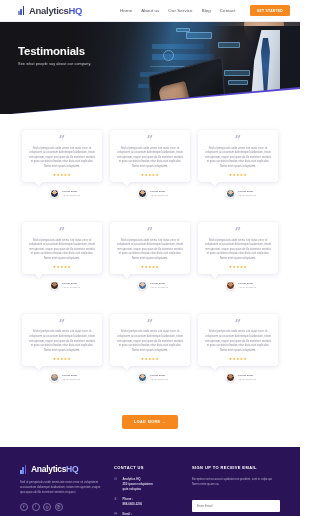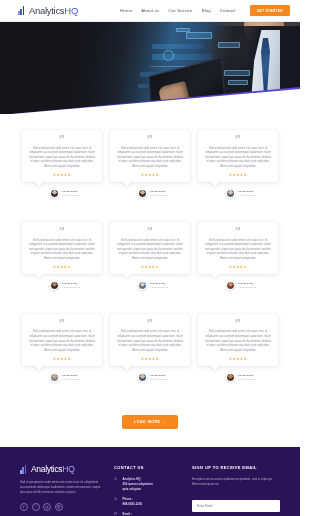--- a/index.html
+++ b/index.html
@@ -22,21 +22,21 @@
   }
   .logo { display: flex; align-items: center; gap: 2px; }
   .logo-mark {
     width: 9px; height: 9px; position: relative;
     display: flex; align-items: flex-end; gap: 0.8px;
   }
   .logo-mark i { display: block; width: 1.6px; background: #3b4fb5; border-radius: 0.3px; }
   .logo-mark i:nth-child(1) { height: 4px; background: #8a93c9; }
   .logo-mark i:nth-child(2) { height: 6.5px; background: #4a5bbf; }
   .logo-mark i:nth-child(3) { height: 9px; background: #2b3a9e; }
-  .logo-text { font-size: 9.5px; font-weight: normal; letter-spacing: -0.3px; color: #3a3a4a; line-height: 1; }
+  .logo-text { font-size: 9.5px; font-weight: bold; letter-spacing: -0.3px; color: #3a3a4a; line-height: 1; }
   .logo-text .hq { color: #4a5bd0; }
 
   .nav { display: flex; align-items: center; gap: 9px; margin-left: auto; }
   .nav a {
     font-size: 4.4px; color: #5a5a68; text-decoration: none;
     letter-spacing: 0.1px; white-space: nowrap;
   }
   .cta-btn {
     background: #f5891f; color: #fff; border: none;
     font-size: 3.3px; font-weight: bold; letter-spacing: 0.3px;
@@ -256,20 +256,24 @@
     <div class="hud bar" style="left:138px;top:62px;width:18px;height:4px;"></div>
     <div class="hud line" style="left:150px;top:44px;width:60px;"></div>
     <div class="hud-ring" style="left:163px;top:28px;width:11px;height:11px;"></div>
     <div class="hud plate" style="left:176px;top:6px;width:14px;height:4px;"></div>
 
     <div class="tablet"></div>
     <div class="hand"></div>
 
     <div class="hero-fade"></div>
 
+    <div class="hero-copy">
+      <div class="hero-title">Testimonials</div>
+      <div class="hero-sub">See what people say about our company.</div>
+    </div>
 
     <div class="hero-slash-blue"></div>
     <div class="hero-slash-white"></div>
   </div>
 
   <div class="grid-wrap">
     <div class="grid" id="grid">
         <div class="tcard">
           <div class="bubble">
             <div class="quote-mark">”</div>

